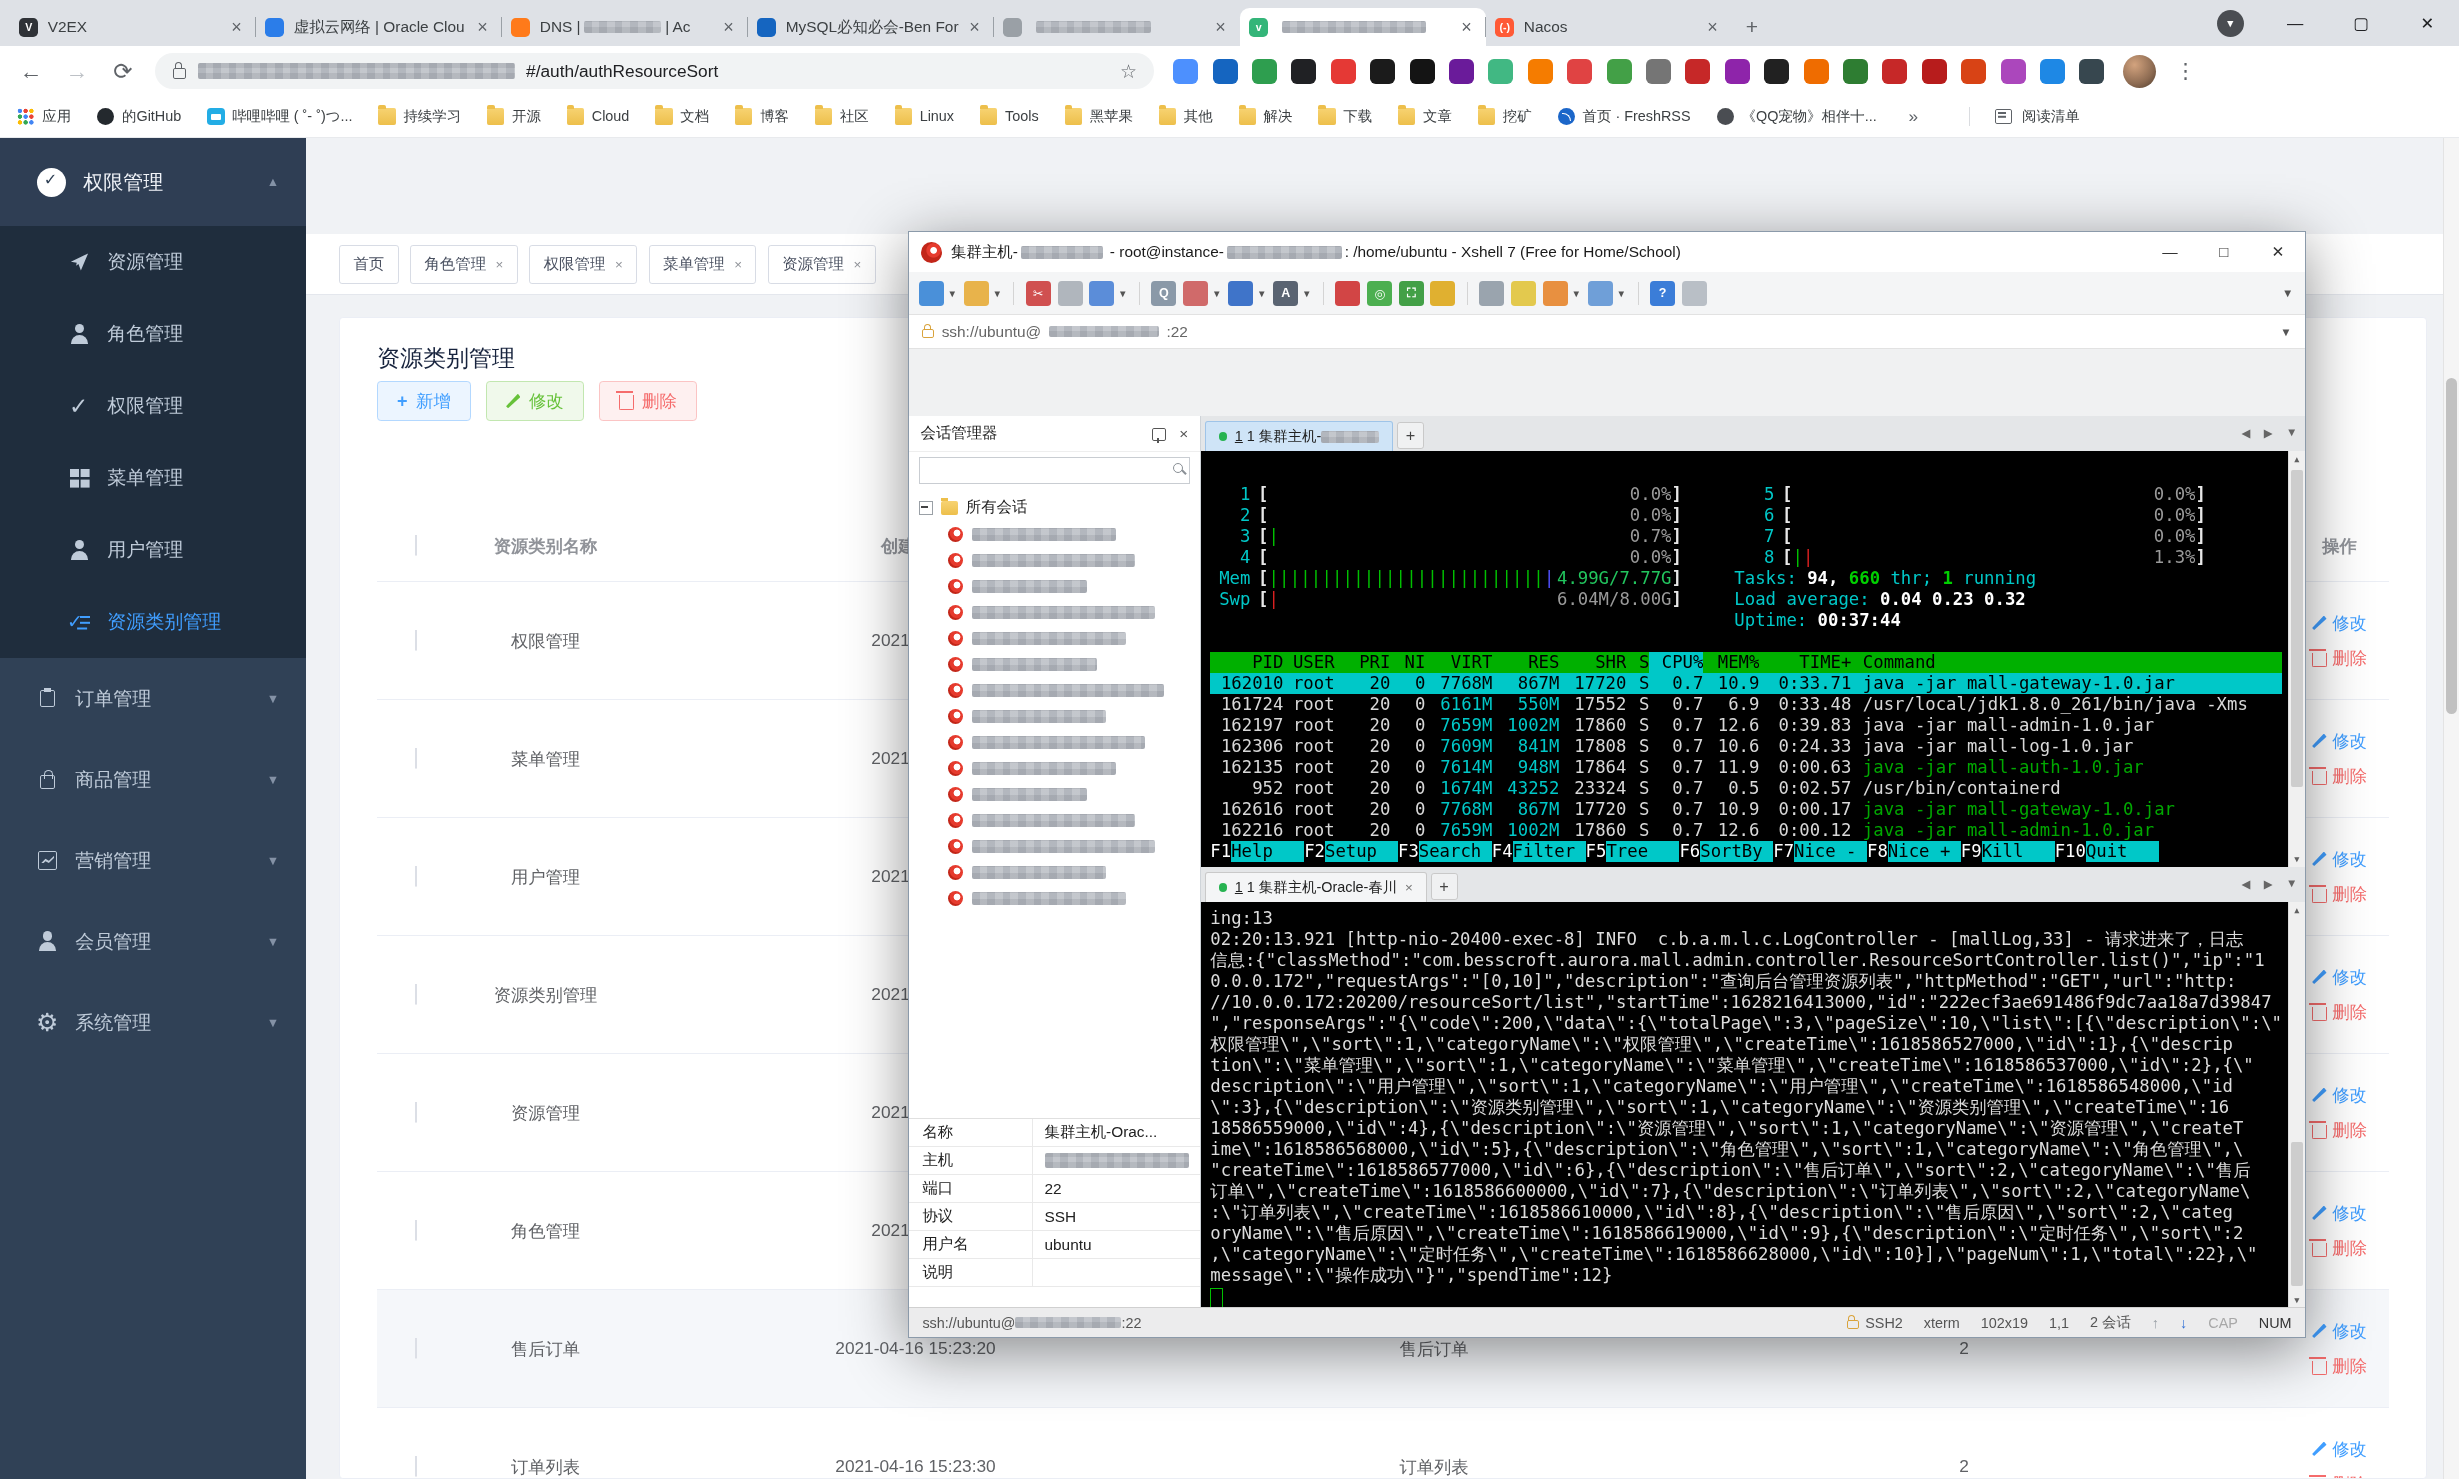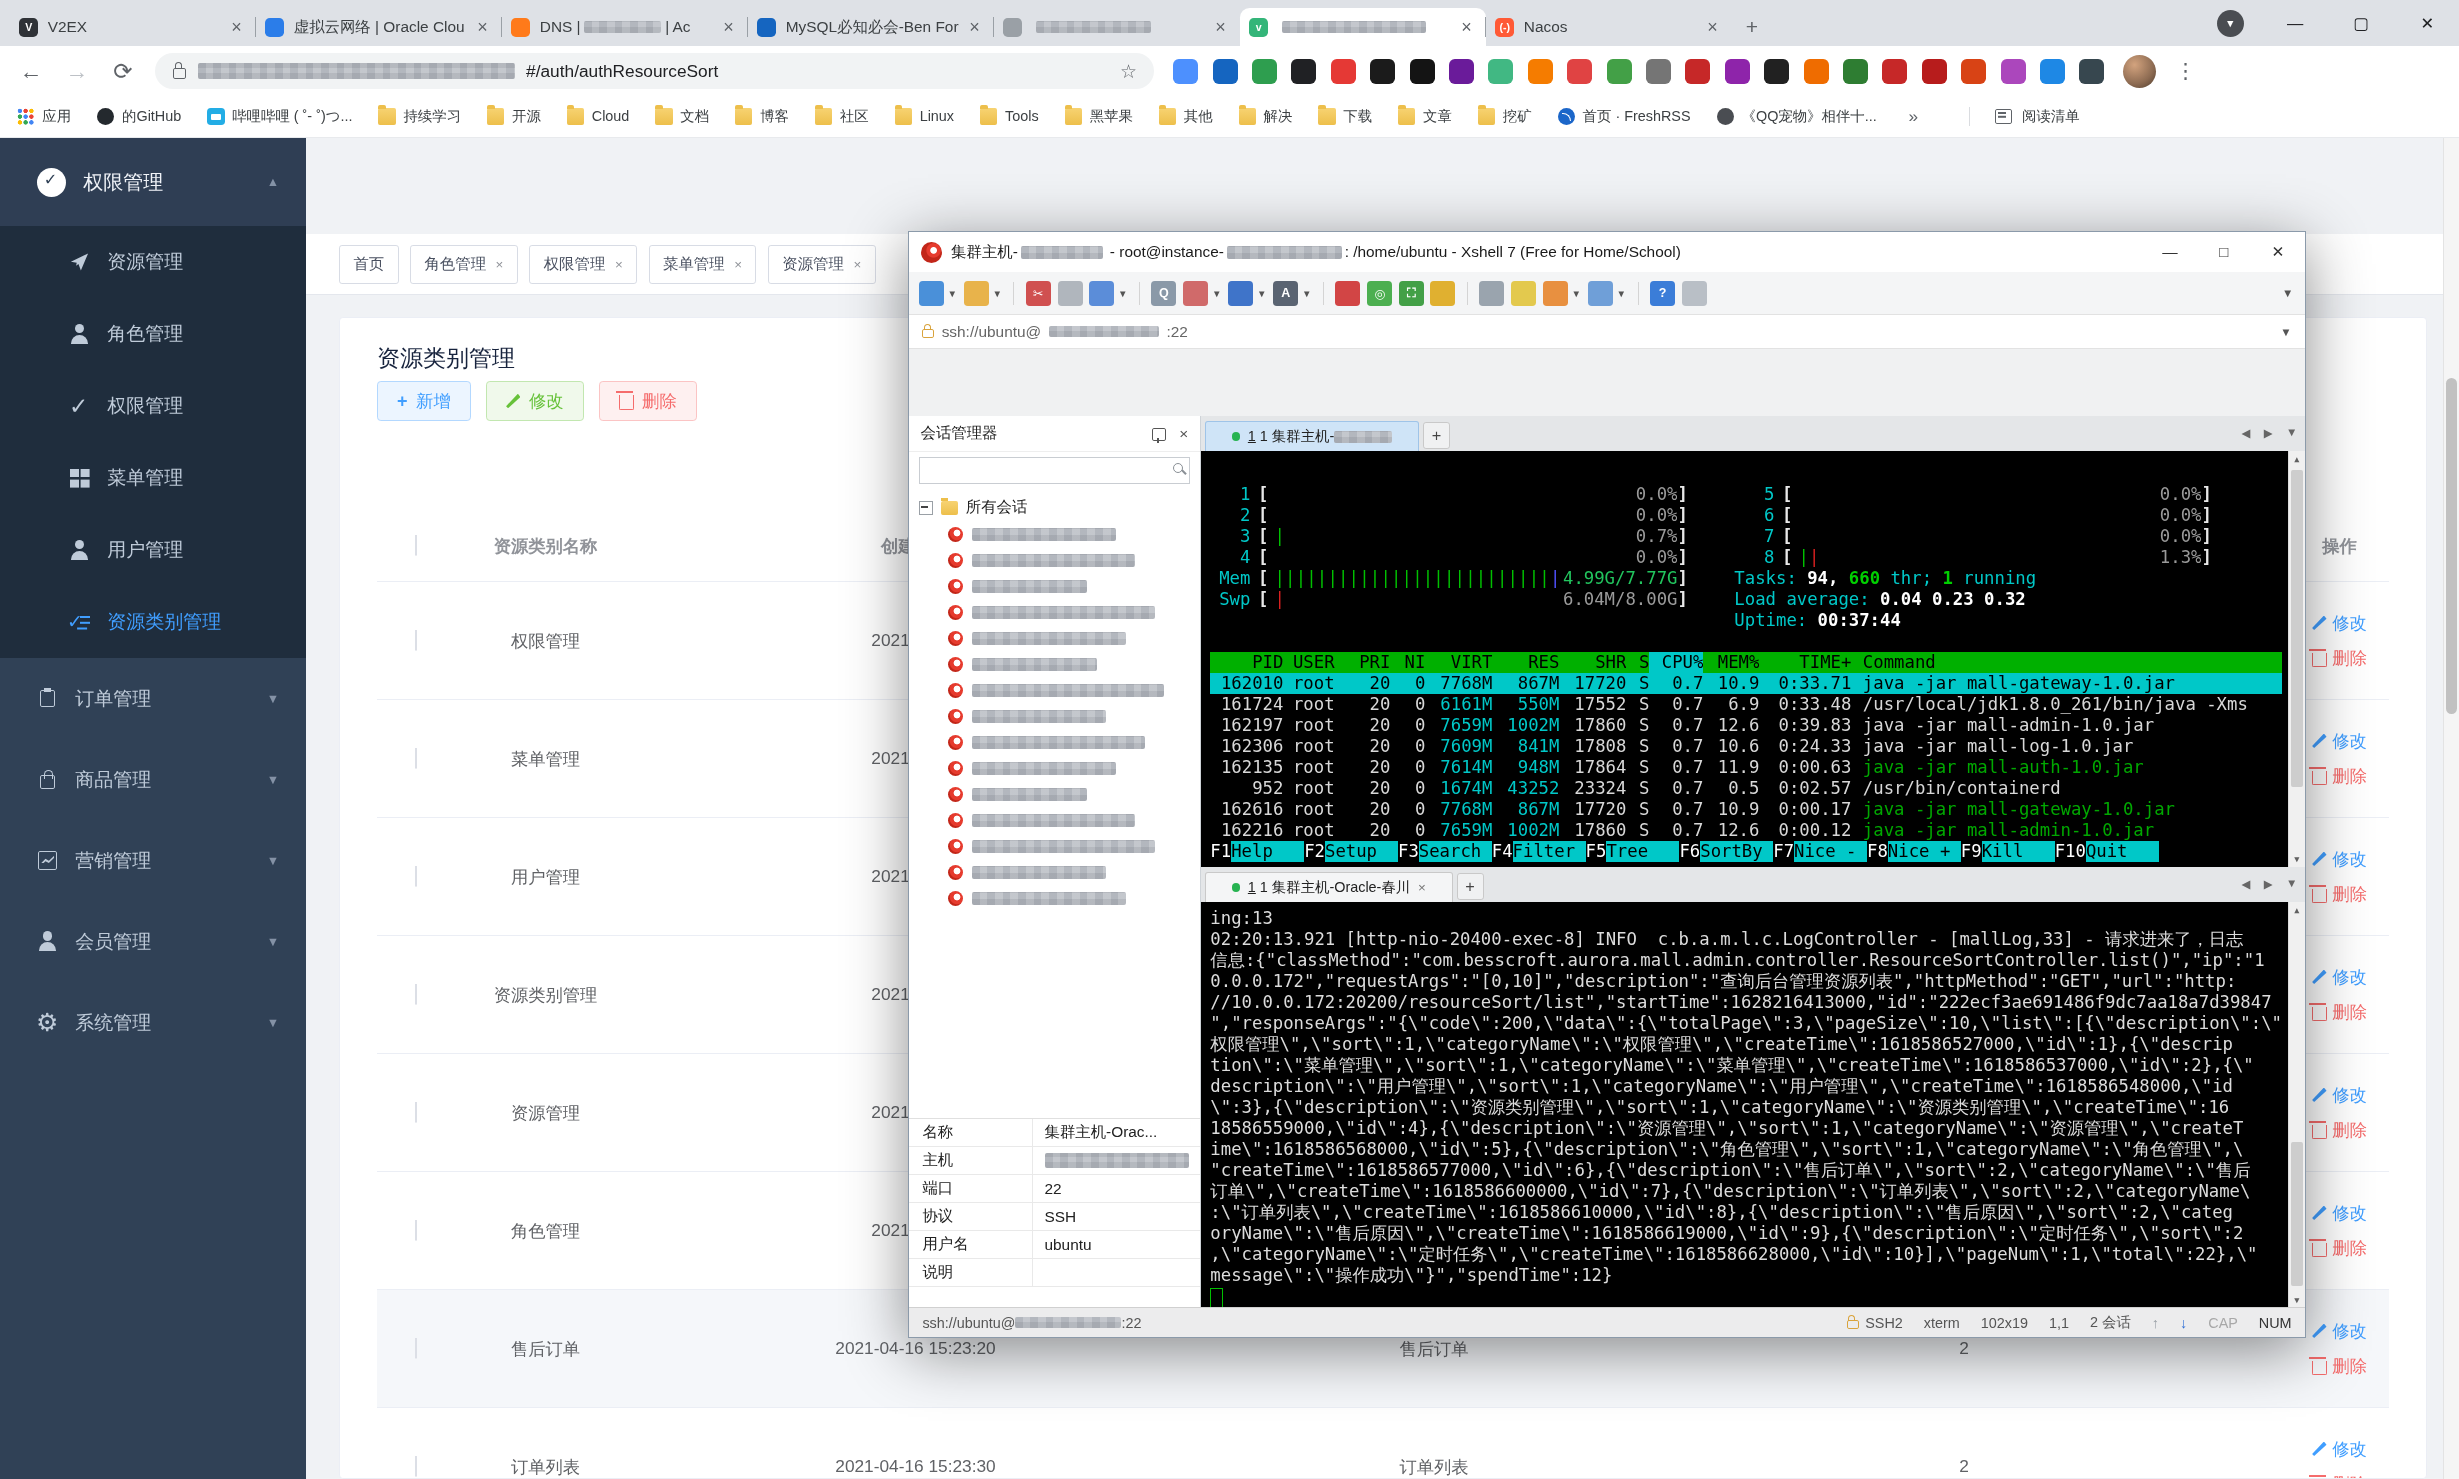--- a/index.html
+++ b/index.html
@@ -150,36 +150,36 @@
   .tfolder{width:17.3px;height:13.4px;background:linear-gradient(#f7d372,#edbf4b);border-radius:1.9px;position:relative;flex:none;}
   .tfolder::before{content:"";position:absolute;left:0;top:-2.9px;width:7.7px;height:2.9px;background:#edbf4b;}
   .sess{display:flex;align-items:center;gap:8.6px;height:26px;padding-left:29px;}
   .sess .redact{height:12.5px;}
   #smgr-props{position:absolute;left:0;right:0;top:702px;border-top:1px solid #e0e0e0;}
   .prow{display:flex;height:27px;align-items:center;border-bottom:1px solid #e9e9e9;font-size:15.4px;color:#222;}
   .plabel{width:123px;padding-left:13.4px;box-sizing:border-box;flex:none;}
   .pval{border-left:1px solid #e9e9e9;padding-left:11.5px;flex:1;height:100%;display:flex;align-items:center;overflow:hidden;white-space:nowrap;}
   #termcol{flex:1;display:flex;flex-direction:column;position:relative;}
   .ttabbar{height:35px;background:#e4e6e8;display:flex;align-items:flex-end;padding-left:3.8px;position:relative;}
-  .ttab{height:29px;display:flex;align-items:center;padding:0 26px;gap:7.7px;font-size:14.4px;color:#222;border:1px solid #c9c9c9;border-bottom:none;border-radius:2.9px 2.9px 0 0;background:#f4f5f6;white-space:nowrap;}
+  .ttab{height:29px;display:flex;align-items:center;padding:0 13px;gap:7.7px;font-size:14.4px;color:#222;border:1px solid #c9c9c9;border-bottom:none;border-radius:2.9px 2.9px 0 0;background:#f4f5f6;white-space:nowrap;}
   .ttab.focus{background:#cfe4f7;border-color:#9fc4e8;}
   .gdot{width:8.6px;height:8.6px;border-radius:50%;background:#27b351;flex:none;}
   .ttab .num{text-decoration:underline;}
   .ttab .redact{height:11.5px;}
   .ttab-x{color:#777;font-size:13.4px;}
   .ttab-plus{width:25px;height:25px;margin-left:3.8px;margin-bottom:1.9px;border:1px solid #c9c9c9;background:#f0f1f2;color:#444;font-size:16.3px;display:flex;align-items:center;justify-content:center;border-radius:2.9px;}
   .ttab-nav{position:absolute;right:7.7px;top:9.6px;display:flex;gap:13.4px;color:#666;font-size:11.5px;}
   .term{background:#000;position:relative;overflow:hidden;font-family:"DejaVu Sans Mono",monospace;font-size:17.3px;line-height:21px;color:#d8d8d8;}
   #term1{height:417px;padding:33px 23px 0 9.6px;box-sizing:border-box;}
   #term2{height:407px;padding:5.8px 23px 0 9.6px;box-sizing:border-box;}
   .tline{display:flex;white-space:pre;}
   .tl-left{width:524px;flex:none;display:flex;}
   .mlab{width:40px;text-align:right;padding-right:7.7px;color:#00c8c8;flex:none;}
   .brk{color:#e8e8e8;font-weight:bold;}
-  .marea{display:inline-flex;justify-content:space-between;width:403px;overflow:hidden;margin-left:6px;}
+  .marea{display:inline-flex;justify-content:space-between;width:403px;overflow:hidden;}
   .ticks{display:inline-flex;overflow:hidden;}
   .tick{font-style:normal;width:10.6px;flex:none;}
   .tick-g{color:#00c000;} .tick-r{color:#d82020;} .tick-b{color:#5050ff;}
   .mpct{color:#9a9a9a;} .mval-y{color:#22c55e;} .mval-w{color:#9a9a9a;}
   .segc{color:#00c8c8;} .segw{color:#ffffff;font-weight:bold;} .segg{color:#00d000;font-weight:bold;}
   .phead{display:flex;background:#00b000;color:#000;white-space:pre;}
   .prow2{display:flex;white-space:pre;}
   .prow2.sel{background:#00c8c8;}
   .prow2.sel span{color:#000 !important;}
   .pc{flex:none;overflow:hidden;}

